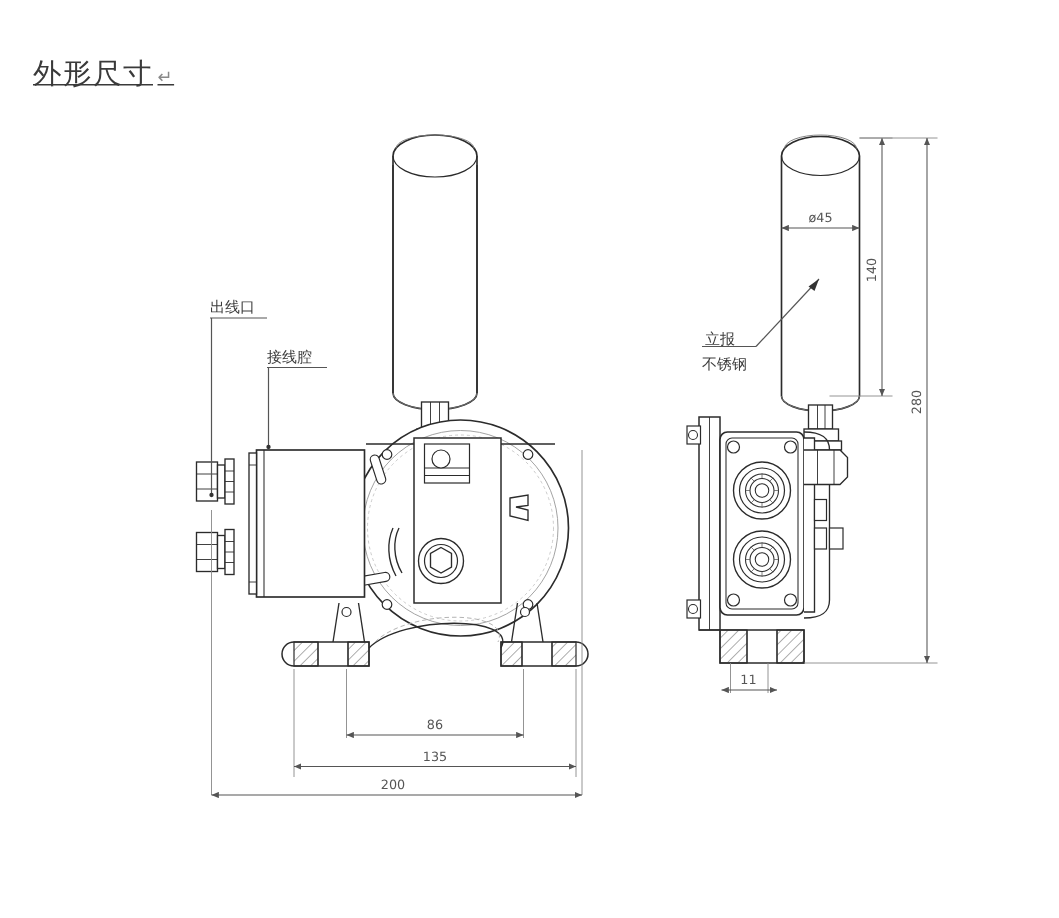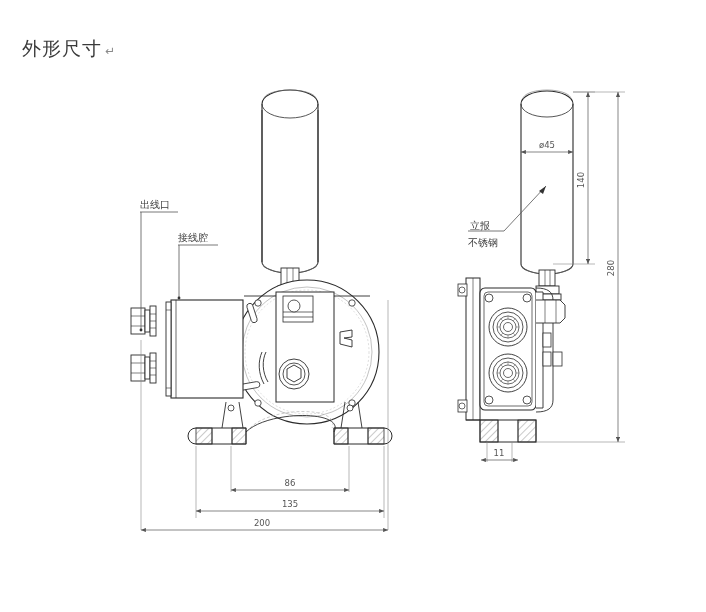--- a/index.html
+++ b/index.html
@@ -9,20 +9,21 @@
     font-family:"DejaVu Sans","Liberation Sans",sans-serif;
     overflow:hidden;
     position:relative;
   }
   #page{position:absolute;left:0;top:0;width:706px;height:612px;}
   #title{
     position:absolute;left:22px;top:36px;
     font-size:19px;color:#3a3a3a;letter-spacing:1px;
     font-family:"DejaVu Sans","Liberation Sans",sans-serif;
     white-space:nowrap;
+    text-decoration:underline;
   }
   #title .pilcrow{font-size:12px;color:#8a8a8a;margin-left:3px;}
   svg{position:absolute;left:0;top:0;}
   .dim{font-size:8.5px;fill:#555;font-family:"DejaVu Sans","Liberation Sans",sans-serif;}
   .cn{font-size:10px;fill:#3c3c3c;font-family:"DejaVu Sans","Liberation Sans",sans-serif;}
 </style>
 </head>
 <body>
 
 <div id="page">

